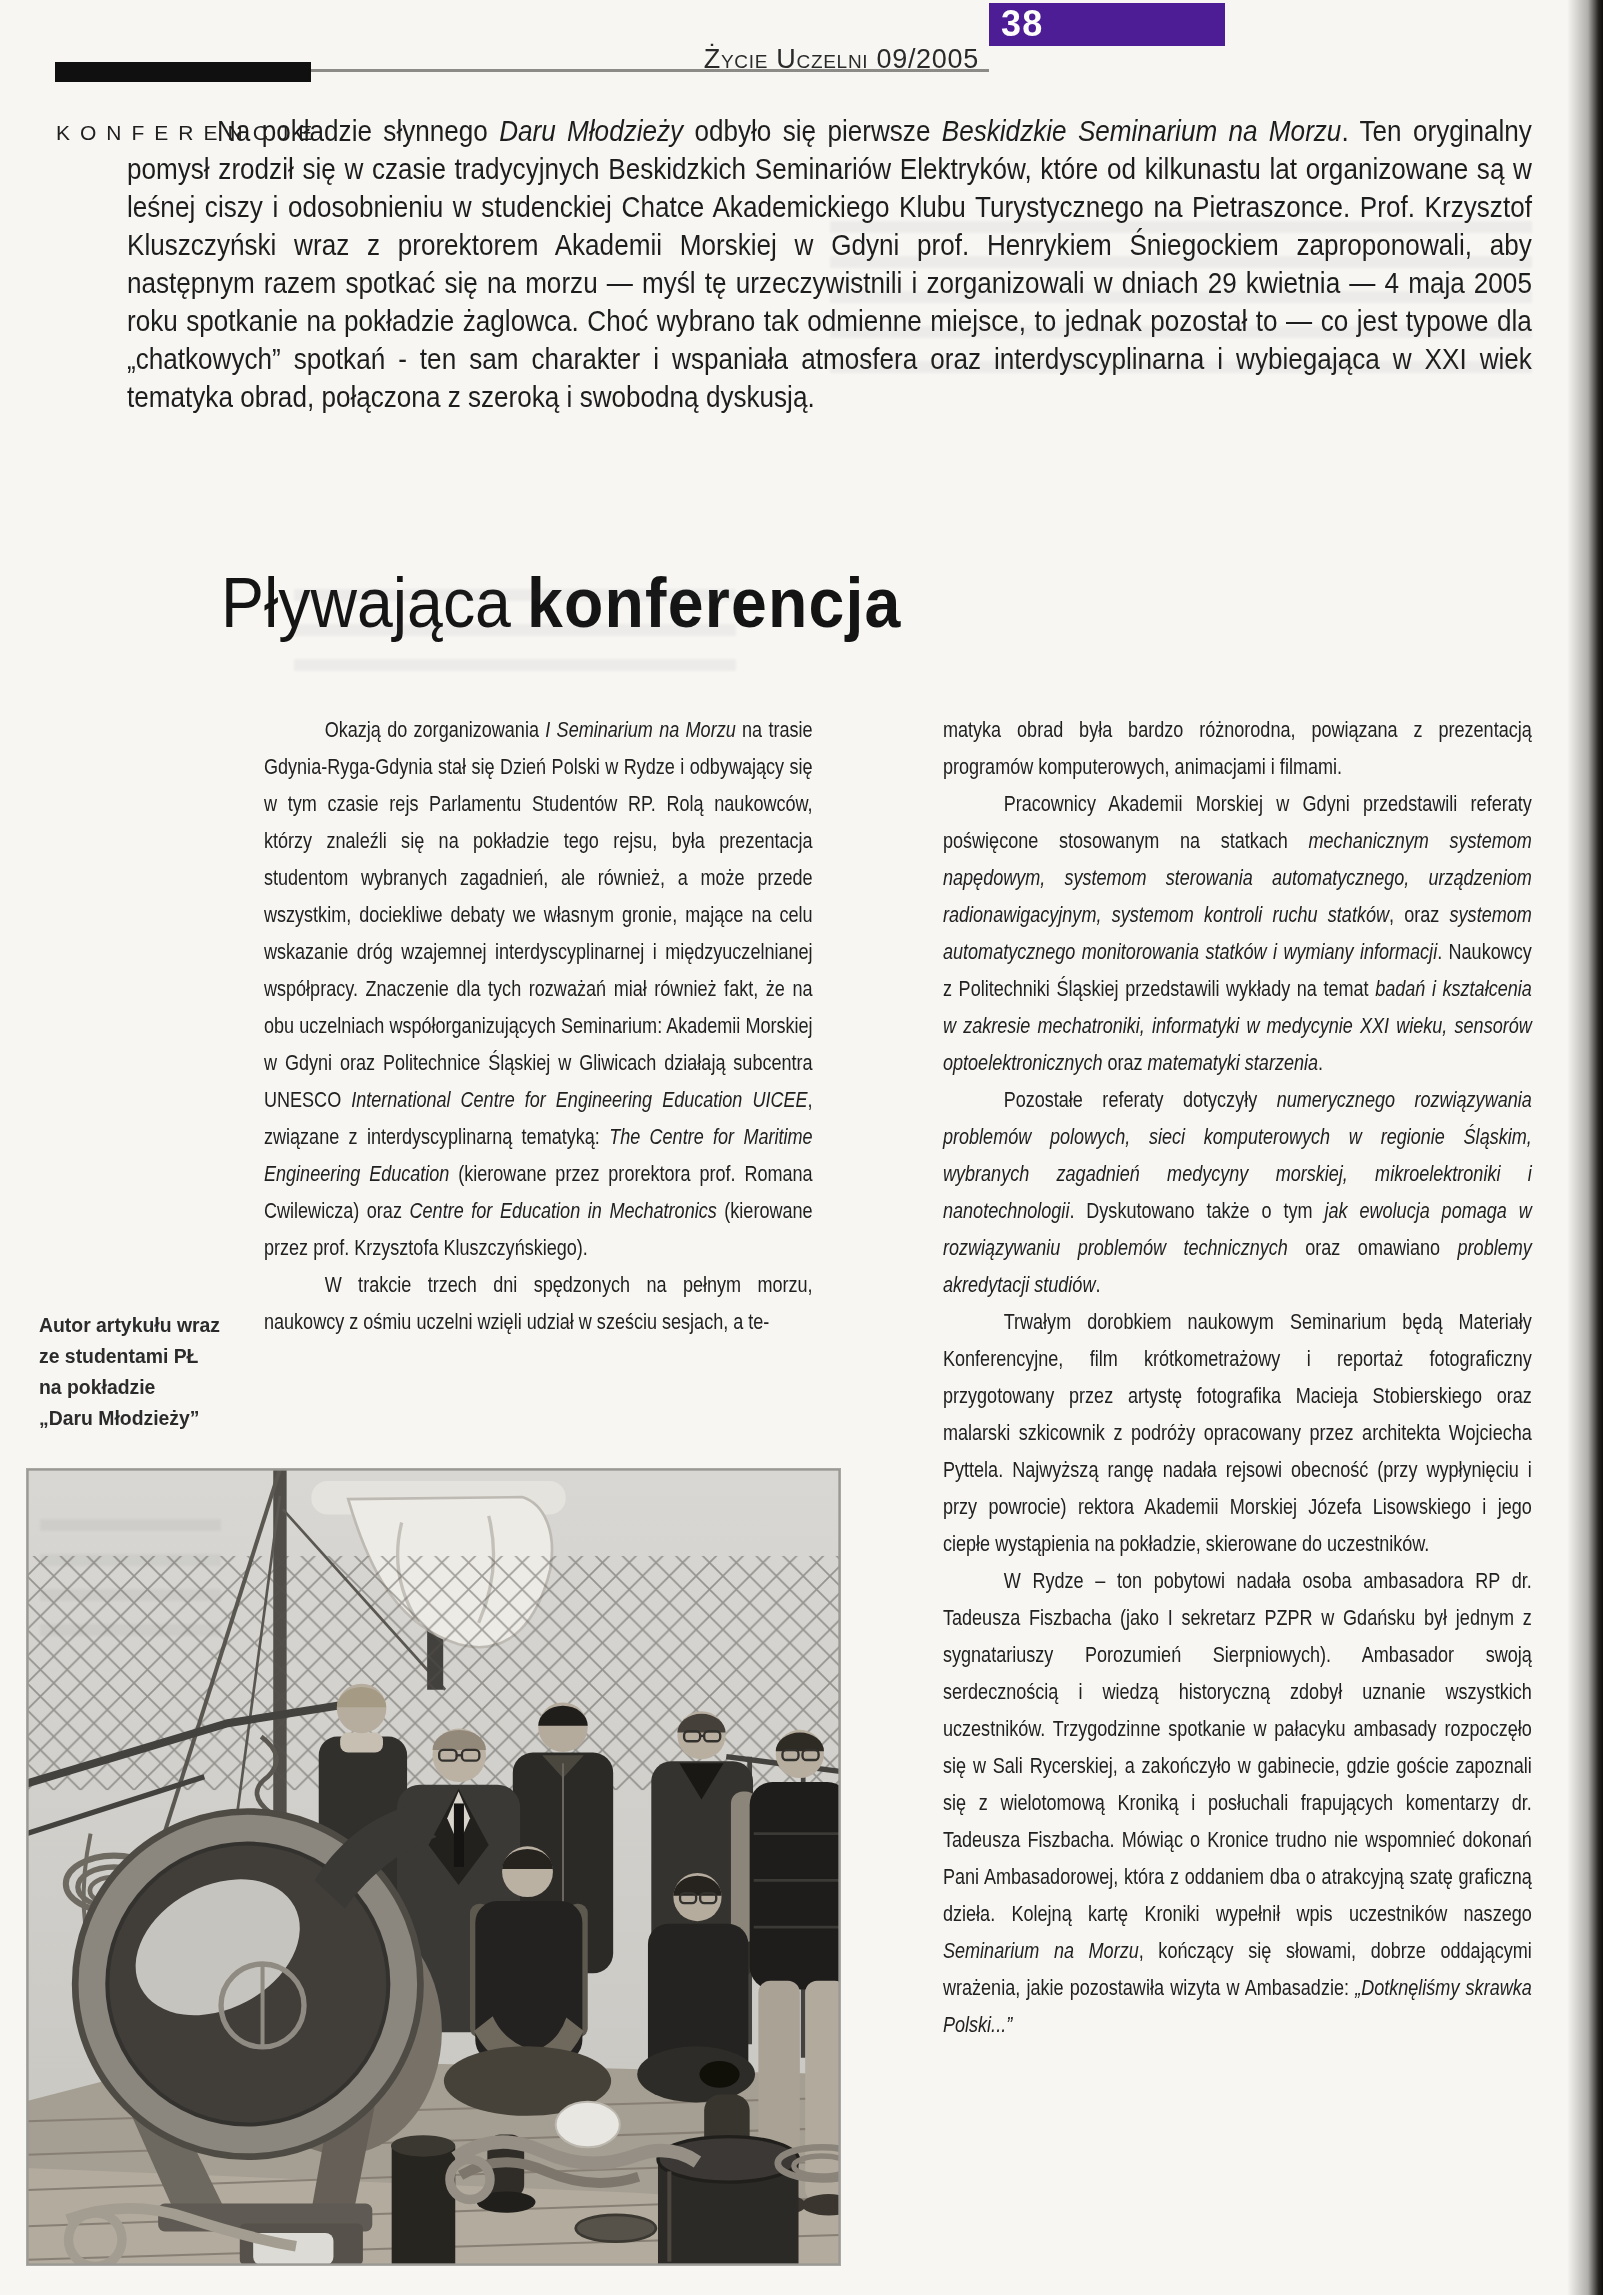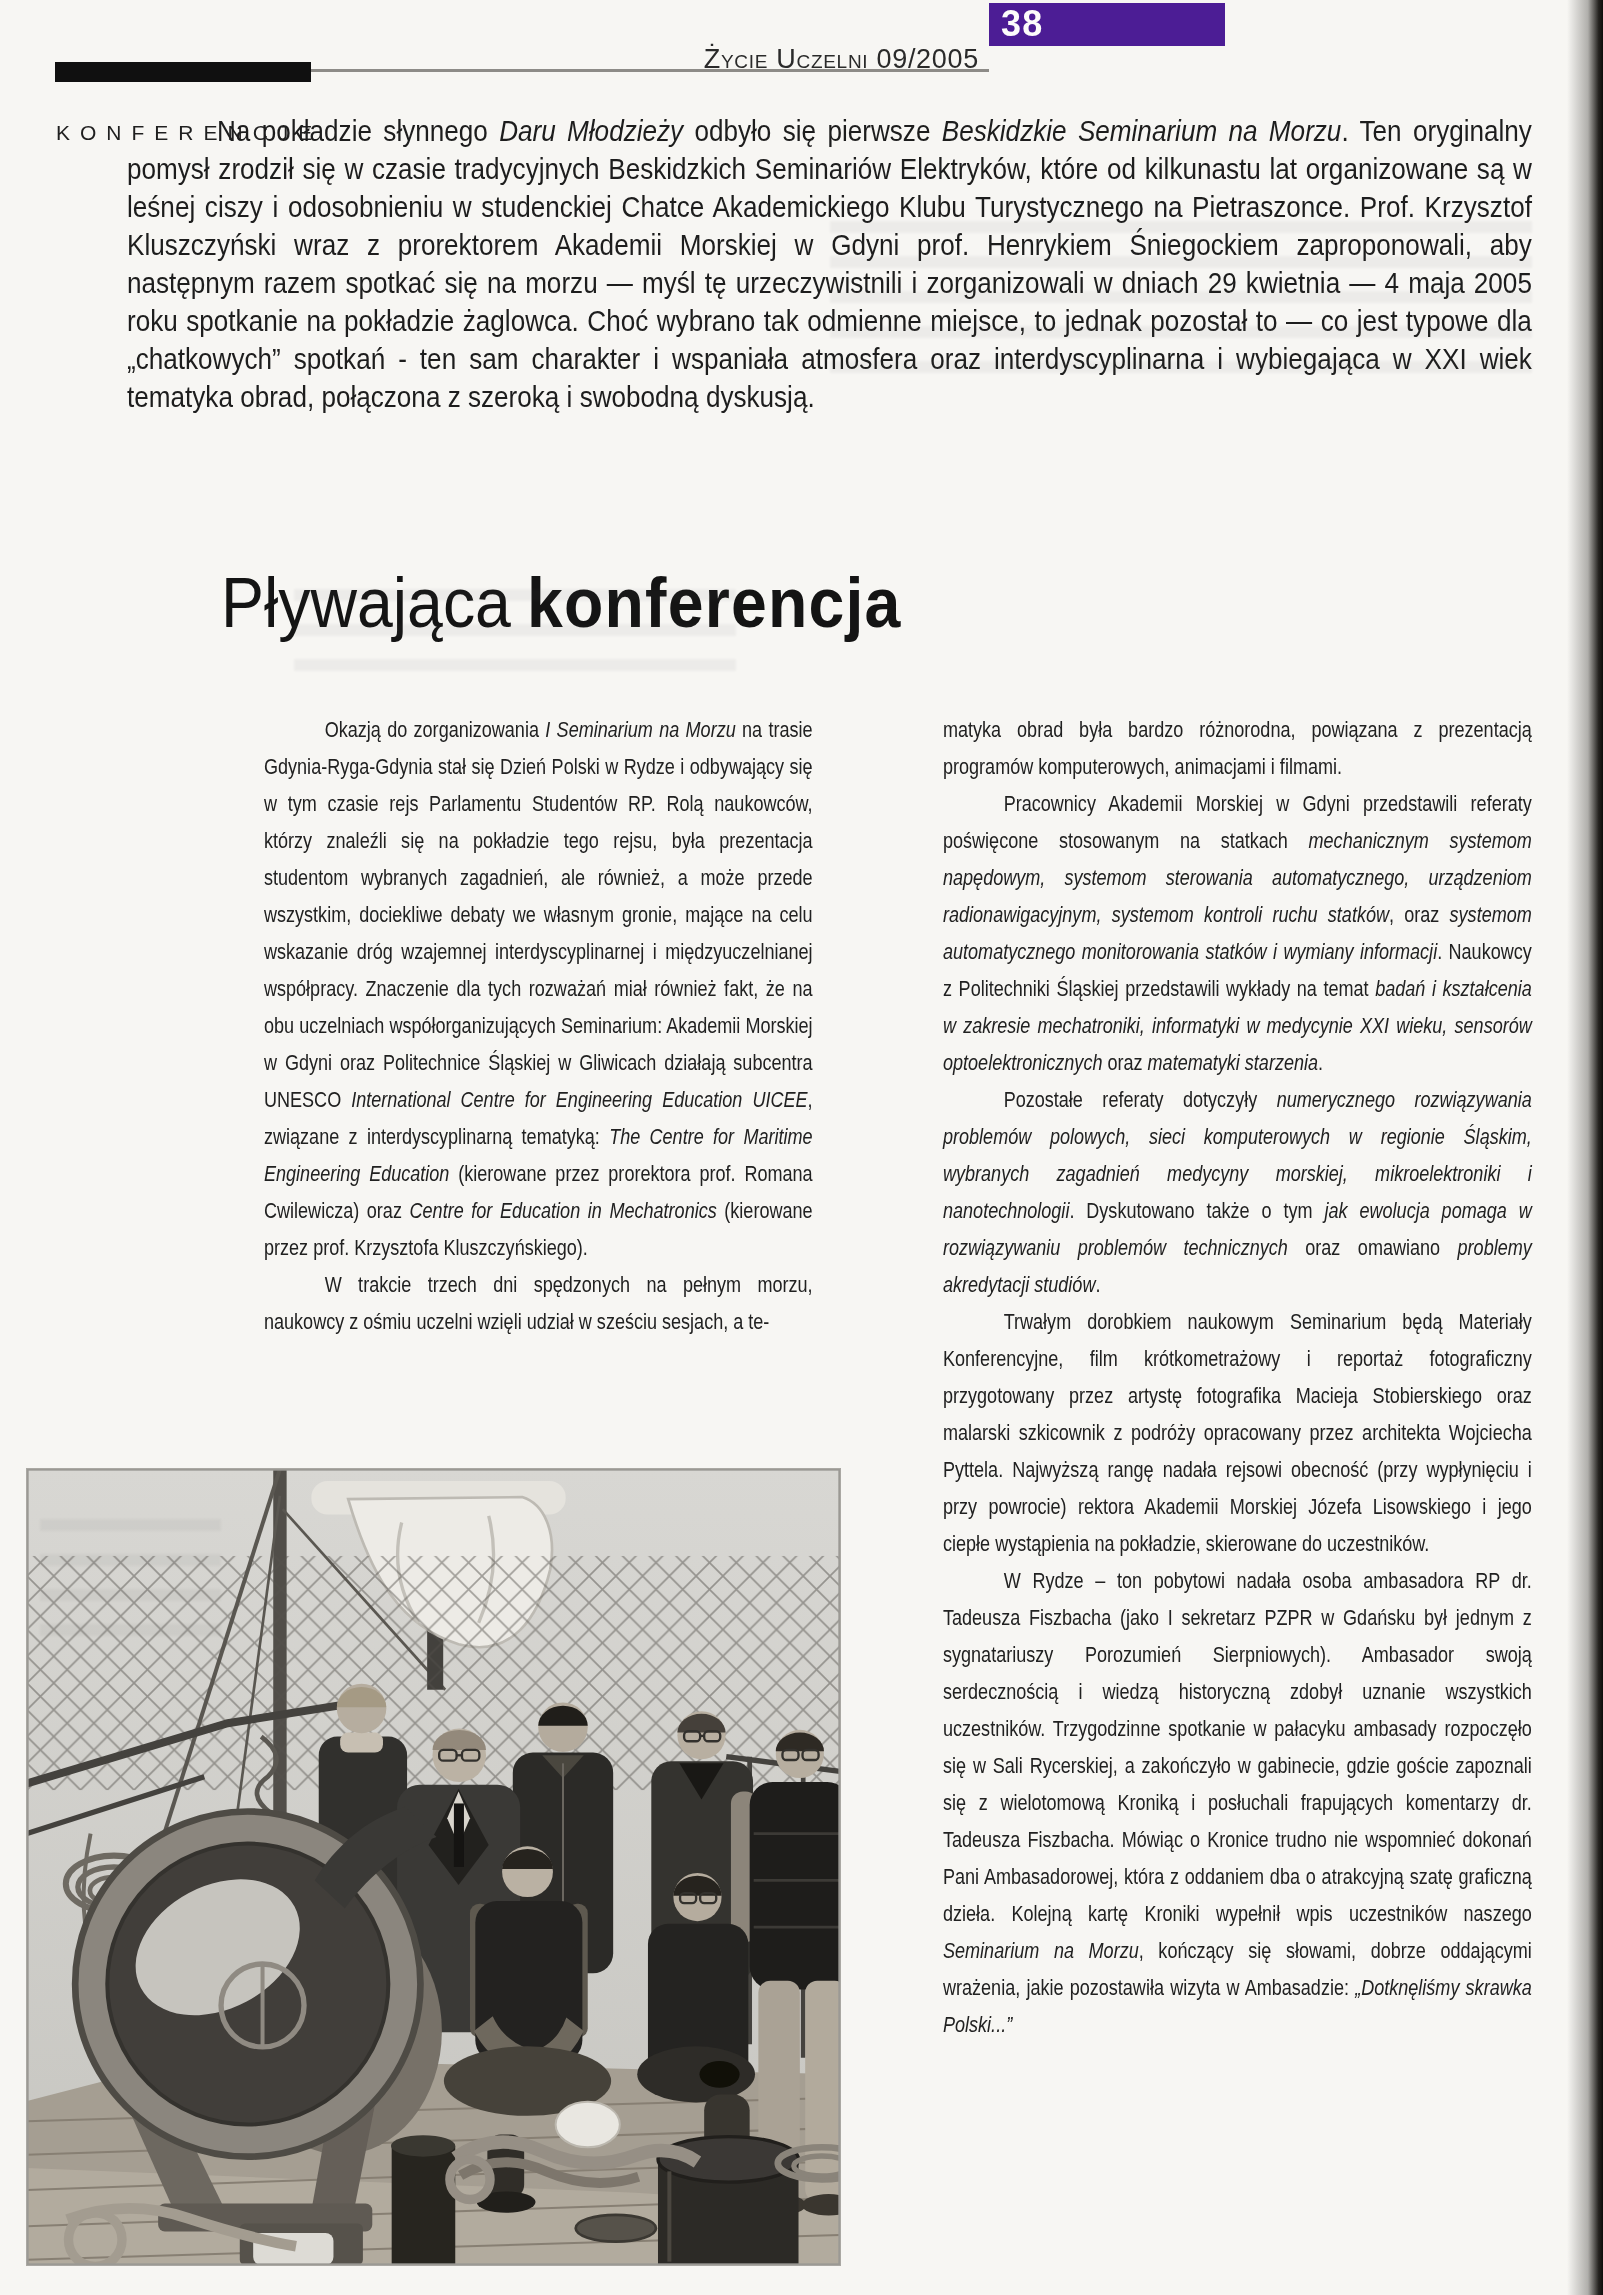--- a/index.html
+++ b/index.html
@@ -75,20 +75,24 @@
       <p class="para ind"><span>W trakcie trzech dni spędzonych na pełnym morzu, naukowcy z ośmiu uczelni wzięli udział w sześciu sesjach, a te-</span></p>
     </div>
   <div class="col col-right">
       <p class="para"><span>matyka obrad była bardzo różnorodna, powiązana z prezentacją programów komputerowych, animacjami i filmami.</span></p>
       <p class="para ind"><span>Pracownicy Akademii Morskiej w Gdyni przedstawili referaty poświęcone stosowanym na statkach </span><span class="it">mechanicznym systemom napędowym, systemom sterowania automatycznego, urządzeniom radionawigacyjnym, systemom kontroli ruchu statków</span><span>, oraz </span><span class="it">systemom automatycznego monitorowania statków i wymiany informacji</span><span>. Naukowcy z Politechniki Śląskiej przedstawili wykłady na temat </span><span class="it">badań i kształcenia w zakresie mechatroniki, informatyki w medycynie XXI wieku, sensorów optoelektronicznych</span><span> oraz </span><span class="it">matematyki starzenia</span><span>.</span></p>
       <p class="para ind"><span>Pozostałe referaty dotyczyły </span><span class="it">numerycznego rozwiązywania problemów polowych, sieci komputerowych w regionie Śląskim, wybranych zagadnień medycyny morskiej, mikroelektroniki i nanotechnologii</span><span>. Dyskutowano także o tym </span><span class="it">jak ewolucja pomaga w rozwiązywaniu problemów technicznych</span><span> oraz omawiano </span><span class="it">problemy akredytacji studiów</span><span>.</span></p>
       <p class="para ind"><span>Trwałym dorobkiem naukowym Seminarium będą Materiały Konferencyjne, film krótkometrażowy i reportaż fotograficzny przygotowany przez artystę fotografika Macieja Stobierskiego oraz malarski szkicownik z podróży opracowany przez architekta Wojciecha Pyttela. Najwyższą rangę nadała rejsowi obecność (przy wypłynięciu i przy powrocie) rektora Akademii Morskiej Józefa Lisowskiego i jego ciepłe wystąpienia na pokładzie, skierowane do uczestników.</span></p>
       <p class="para ind"><span>W Rydze – ton pobytowi nadała osoba ambasadora RP dr. Tadeusza Fiszbacha (jako I sekretarz PZPR w Gdańsku był jednym z sygnatariuszy Porozumień Sierpniowych). Ambasador swoją serdecznością i wiedzą historyczną zdobył uznanie wszystkich uczestników. Trzygodzinne spotkanie w pałacyku ambasady rozpoczęło się w Sali Rycerskiej, a zakończyło w gabinecie, gdzie goście zapoznali się z wielotomową Kroniką i posłuchali frapujących komentarzy dr. Tadeusza Fiszbacha. Mówiąc o Kronice trudno nie wspomnieć dokonań Pani Ambasadorowej, która z oddaniem dba o atrakcyjną szatę graficzną dzieła. Kolejną kartę Kroniki wypełnił wpis uczestników naszego </span><span class="it">Seminarium na Morzu</span><span>, kończący się słowami, dobrze oddającymi wrażenia, jakie pozostawiła wizyta w Ambasadzie: </span><span class="it">„Dotknęliśmy skrawka Polski...”</span></p>
     </div>
 
+  <div class="caption">Autor artykułu wraz
+ze studentami PŁ
+na pokładzie
+„Daru Młodzieży”</div>
 
   <figure class="photo">
     <svg viewBox="0 0 1215 1190" preserveAspectRatio="none">
       <defs>
         <pattern id="net" width="40" height="40" patternUnits="userSpaceOnUse">
           <path d="M0,0 L40,40 M40,0 L0,40" stroke="#55524d" stroke-width="2.5" fill="none"></path>
         </pattern>
         <linearGradient id="sky" x1="0" y1="0" x2="0" y2="1">
           <stop offset="0" stop-color="#d8d7d3"></stop>
             <stop offset="1" stop-color="#c6c5c0"></stop>

